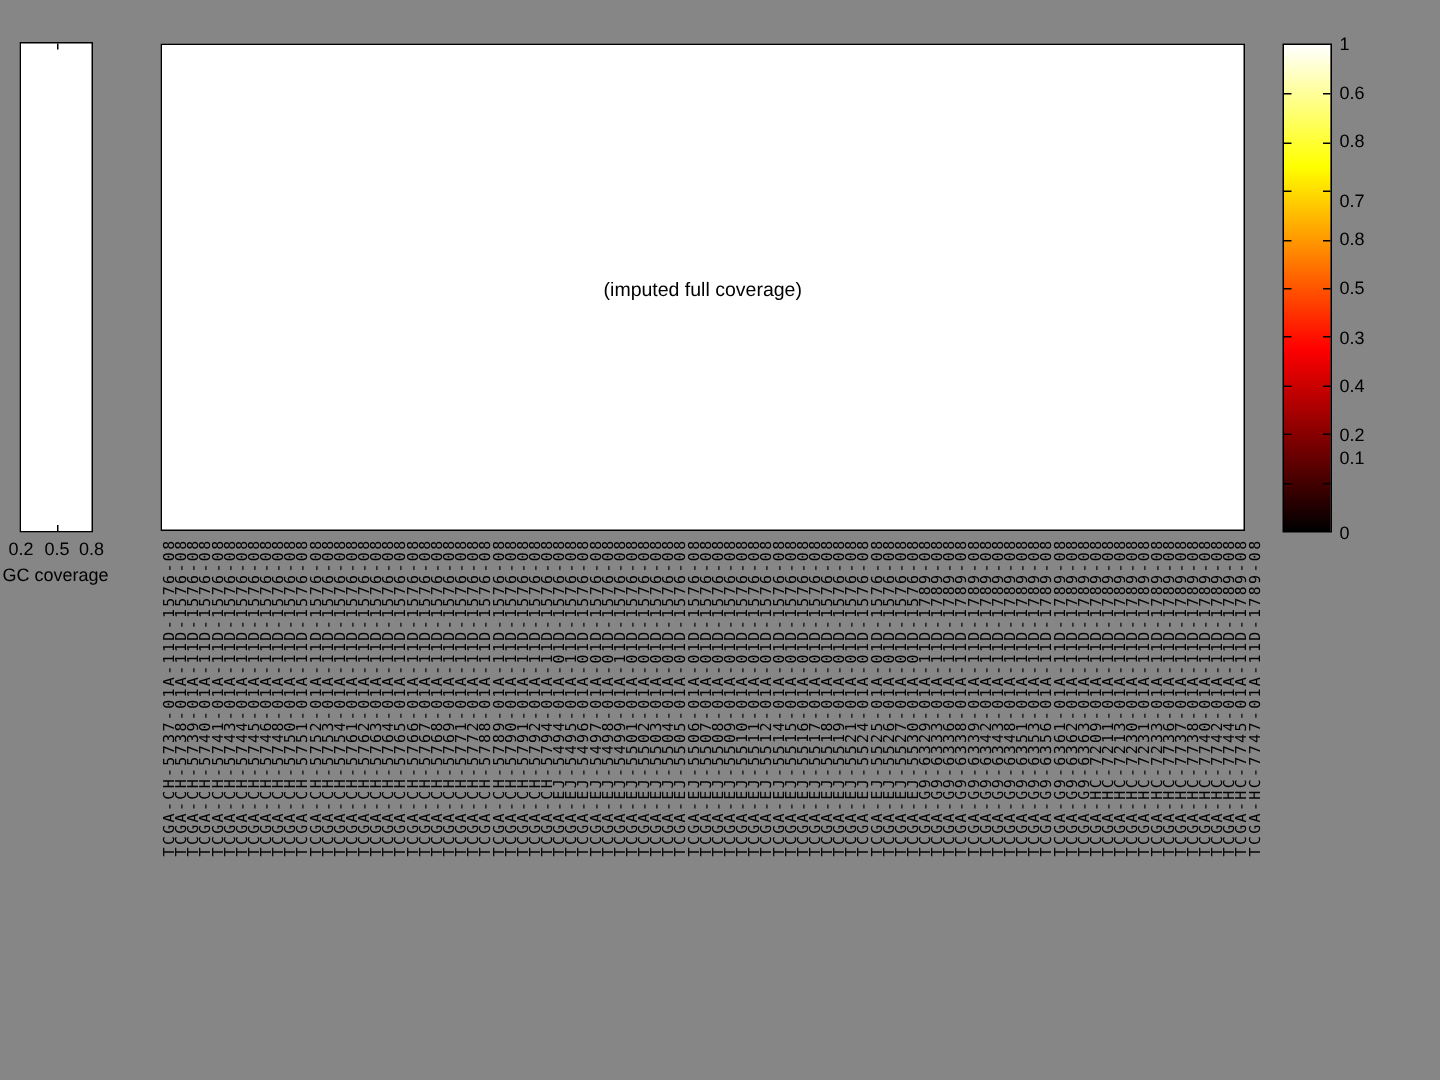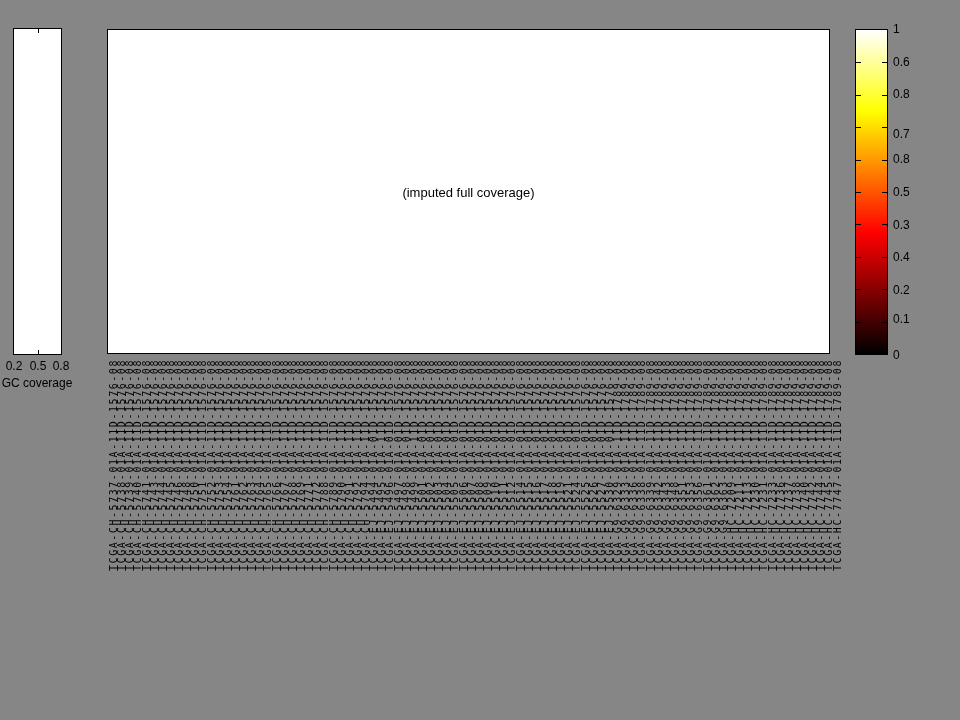--- a/index.html
+++ b/index.html
@@ -97,21 +97,21 @@
       <div class="cb-tick right" style="top: 129.6px;"></div>
       <div class="cb-tick left" style="top: 97.2px;"></div>
       <div class="cb-tick right" style="top: 97.2px;"></div>
       <div class="cb-tick left" style="top: 64.8px;"></div>
       <div class="cb-tick right" style="top: 64.8px;"></div>
       <div class="cb-tick left" style="top: 32.4px;"></div>
       <div class="cb-tick right" style="top: 32.4px;"></div>
     </div>
   <div id="colorbar-labels">
       <div class="cb-label" style="top: 355px;">0</div>
-      <div class="cb-label" style="top: 319px;">0.1</div>
+      <div class="cb-label" style="top: 305px;">0.1</div>
       <div class="cb-label" style="top: 289.8px;">0.2</div>
       <div class="cb-label" style="top: 257.2px;">0.4</div>
       <div class="cb-label" style="top: 224.6px;">0.3</div>
       <div class="cb-label" style="top: 192px;">0.5</div>
       <div class="cb-label" style="top: 159.4px;">0.8</div>
       <div class="cb-label" style="top: 134px;">0.7</div>
       <div class="cb-label" style="top: 94.2px;">0.8</div>
       <div class="cb-label" style="top: 61.6px;">0.6</div>
       <div class="cb-label" style="top: 29px;">1</div>
     </div>

